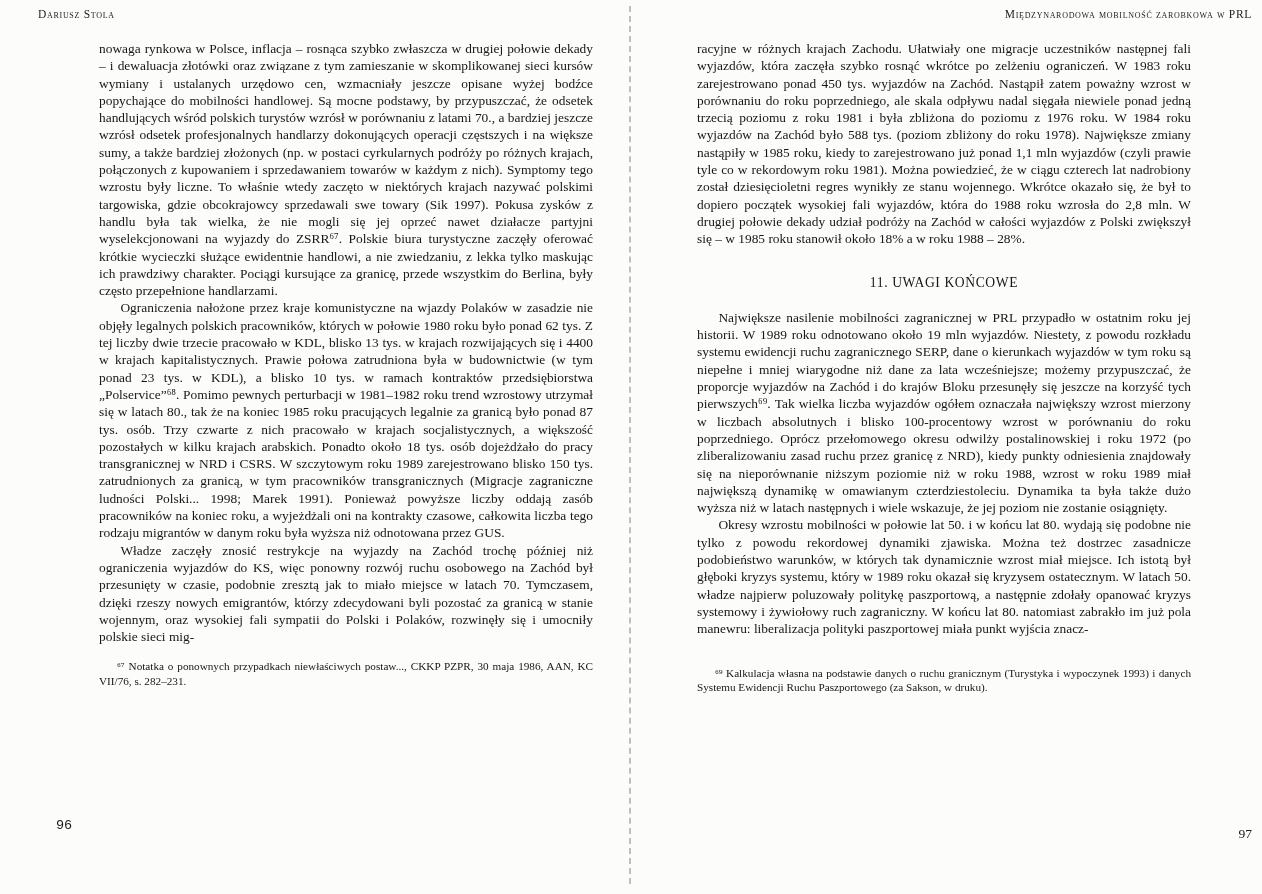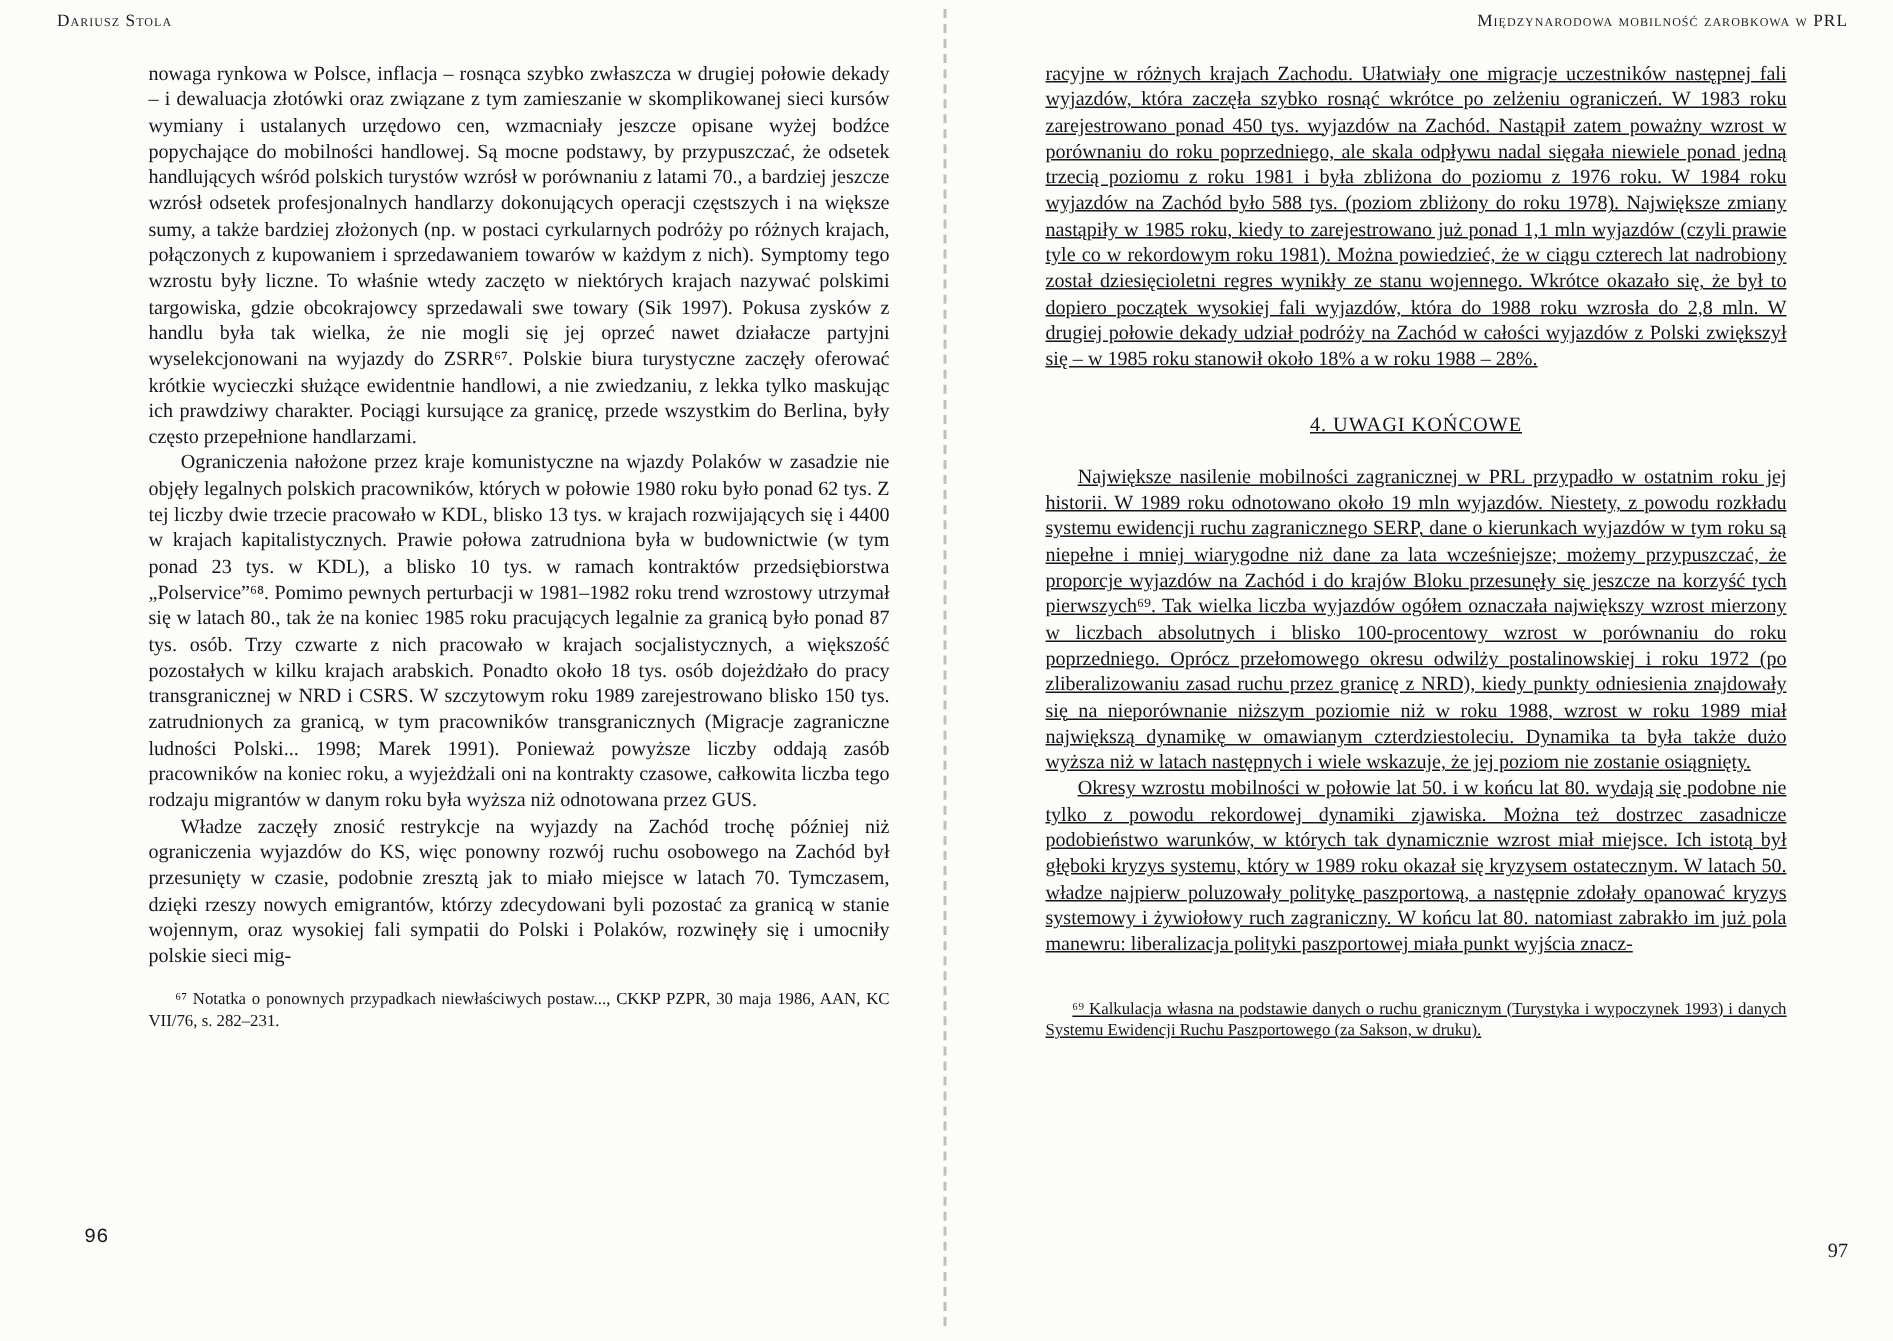--- a/index.html
+++ b/index.html
@@ -13,20 +13,21 @@
     background: #fcfcfa;
     font-family: "Liberation Serif", "DejaVu Serif", serif;
     color: #161616;
     overflow: hidden;
   }
   .page {
     position: absolute;
     top: 0;
     height: 894px;
     width: 631px;
+    padding-left: 20px;
   }
   .page-left  { left: 0; }
   .page-right { left: 631px; }
 
   .running-head {
     position: absolute;
     top: 8px;
     font-variant: small-caps;
     font-size: 11.5px;
     letter-spacing: 0.7px;
@@ -38,21 +39,21 @@
 
   .text-block {
     position: absolute;
     top: 40px;
     width: 494px;
     font-size: 13.4px;
     line-height: 17.3px;
     text-align: justify;
   }
   .page-left  .text-block { left: 99px; }
-  .page-right .text-block { left: 66px; text-decoration: underline; }
+  .page-right .text-block { left: 66px; }
 
   .para {
     margin: 0;
     text-indent: 1.6em;
   }
   .para.no-indent { text-indent: 0; }
 
   .section-heading {
     font-size: 13.6px;
     font-weight: normal;
@@ -112,21 +113,21 @@
 </div>
 
 <div class="fold-line"></div>
 
 <div class="page page-right">
   <div class="running-head rh-right">Międzynarodowa mobilność zarobkowa w PRL</div>
 
   <div class="text-block">
     <p class="para no-indent">racyjne w różnych krajach Zachodu. Ułatwiały one migracje uczestników następnej fali wyjazdów, która zaczęła szybko rosnąć wkrótce po zelżeniu ograniczeń. W 1983 roku zarejestrowano ponad 450 tys. wyjazdów na Zachód. Nastąpił zatem poważny wzrost w porównaniu do roku poprzedniego, ale skala odpływu nadal sięgała niewiele ponad jedną trzecią poziomu z roku 1981 i była zbliżona do poziomu z 1976 roku. W 1984 roku wyjazdów na Zachód było 588 tys. (poziom zbliżony do roku 1978). Największe zmiany nastąpiły w 1985 roku, kiedy to zarejestrowano już ponad 1,1 mln wyjazdów (czyli prawie tyle co w rekordowym roku 1981). Można powiedzieć, że w ciągu czterech lat nadrobiony został dziesięcioletni regres wynikły ze stanu wojennego. Wkrótce okazało się, że był to dopiero początek wysokiej fali wyjazdów, która do 1988 roku wzrosła do 2,8 mln. W drugiej połowie dekady udział podróży na Zachód w całości wyjazdów z Polski zwiększył się – w 1985 roku stanowił około 18% a w roku 1988 – 28%.</p>
 
-    <h2 class="section-heading">4. UWAGI KOŃCOWE</h2>
+    <h2 class="section-heading">11. UWAGI KOŃCOWE</h2>
 
     <p class="para">Największe nasilenie mobilności zagranicznej w PRL przypadło w ostatnim roku jej historii. W 1989 roku odnotowano około 19 mln wyjazdów. Niestety, z powodu rozkładu systemu ewidencji ruchu zagranicznego SERP, dane o kierunkach wyjazdów w tym roku są niepełne i mniej wiarygodne niż dane za lata wcześniejsze; możemy przypuszczać, że proporcje wyjazdów na Zachód i do krajów Bloku przesunęły się jeszcze na korzyść tych pierwszych⁶⁹. Tak wielka liczba wyjazdów ogółem oznaczała największy wzrost mierzony w liczbach absolutnych i blisko 100-procentowy wzrost w porównaniu do roku poprzedniego. Oprócz przełomowego okresu odwilży postalinowskiej i roku 1972 (po zliberalizowaniu zasad ruchu przez granicę z NRD), kiedy punkty odniesienia znajdowały się na nieporównanie niższym poziomie niż w roku 1988, wzrost w roku 1989 miał największą dynamikę w omawianym czterdziestoleciu. Dynamika ta była także dużo wyższa niż w latach następnych i wiele wskazuje, że jej poziom nie zostanie osiągnięty.</p>
     <p class="para">Okresy wzrostu mobilności w połowie lat 50. i w końcu lat 80. wydają się podobne nie tylko z powodu rekordowej dynamiki zjawiska. Można też dostrzec zasadnicze podobieństwo warunków, w których tak dynamicznie wzrost miał miejsce. Ich istotą był głęboki kryzys systemu, który w 1989 roku okazał się kryzysem ostatecznym. W latach 50. władze najpierw poluzowały politykę paszportową, a następnie zdołały opanować kryzys systemowy i żywiołowy ruch zagraniczny. W końcu lat 80. natomiast zabrakło im już pola manewru: liberalizacja polityki paszportowej miała punkt wyjścia znacz-</p>
 
     <div class="footnotes">
       <p class="footnote">⁶⁹ Kalkulacja własna na podstawie danych o ruchu granicznym (Turystyka i wypoczynek 1993) i danych Systemu Ewidencji Ruchu Paszportowego (za Sakson, w druku).</p>
     </div>
   </div>
 
   <div class="page-number pn-right">97</div>

